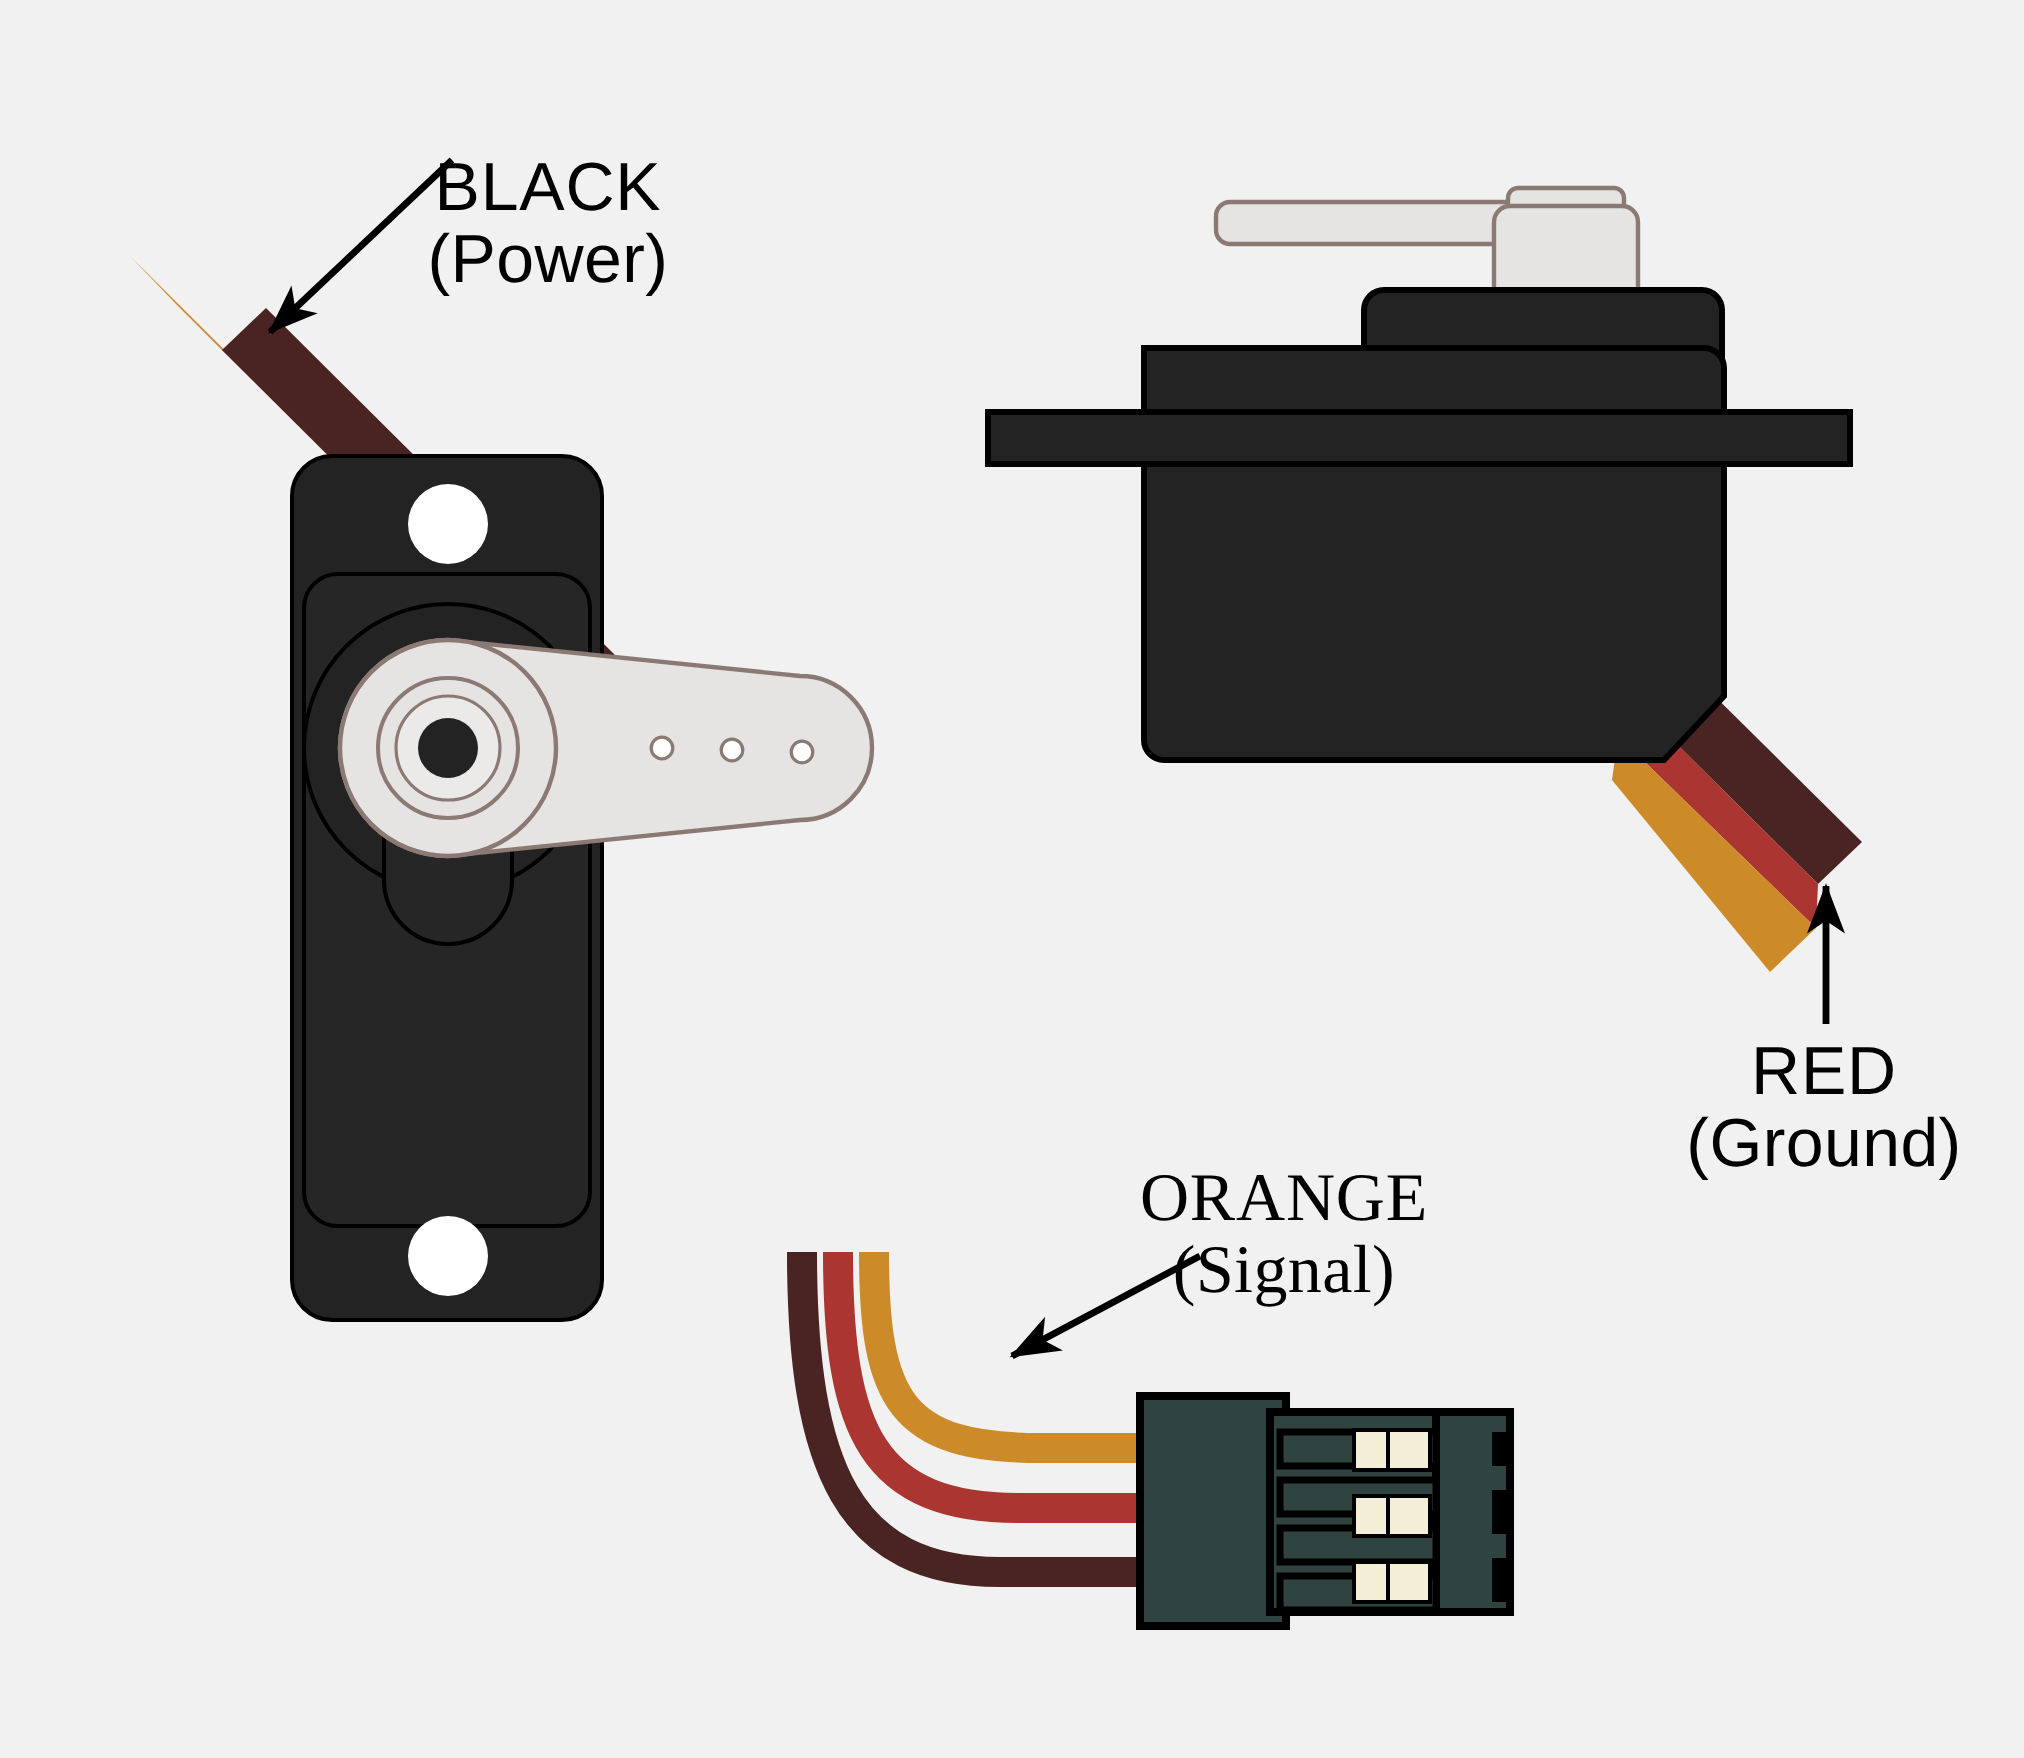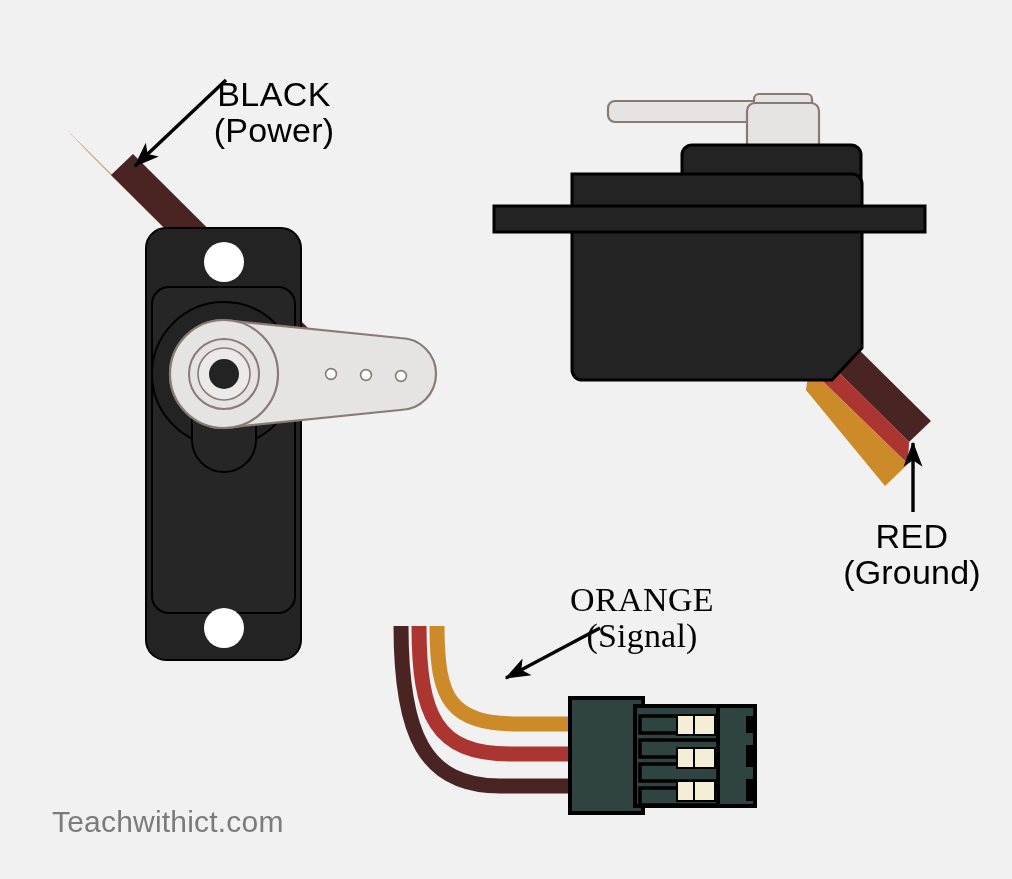--- a/index.html
+++ b/index.html
@@ -194,15 +194,14 @@
   <div class="lbl" id="label-red">
     <span class="t1">RED</span>
     <span class="t2">(Ground)</span>
   </div>
 
   <div class="lbl" id="label-orange">
     <span class="t1">ORANGE</span>
     <span class="t2">(Signal)</span>
   </div>
 
-  <div id="watermark">Teachwithict.com</div>
 
 </div>
 
 </body></html>

